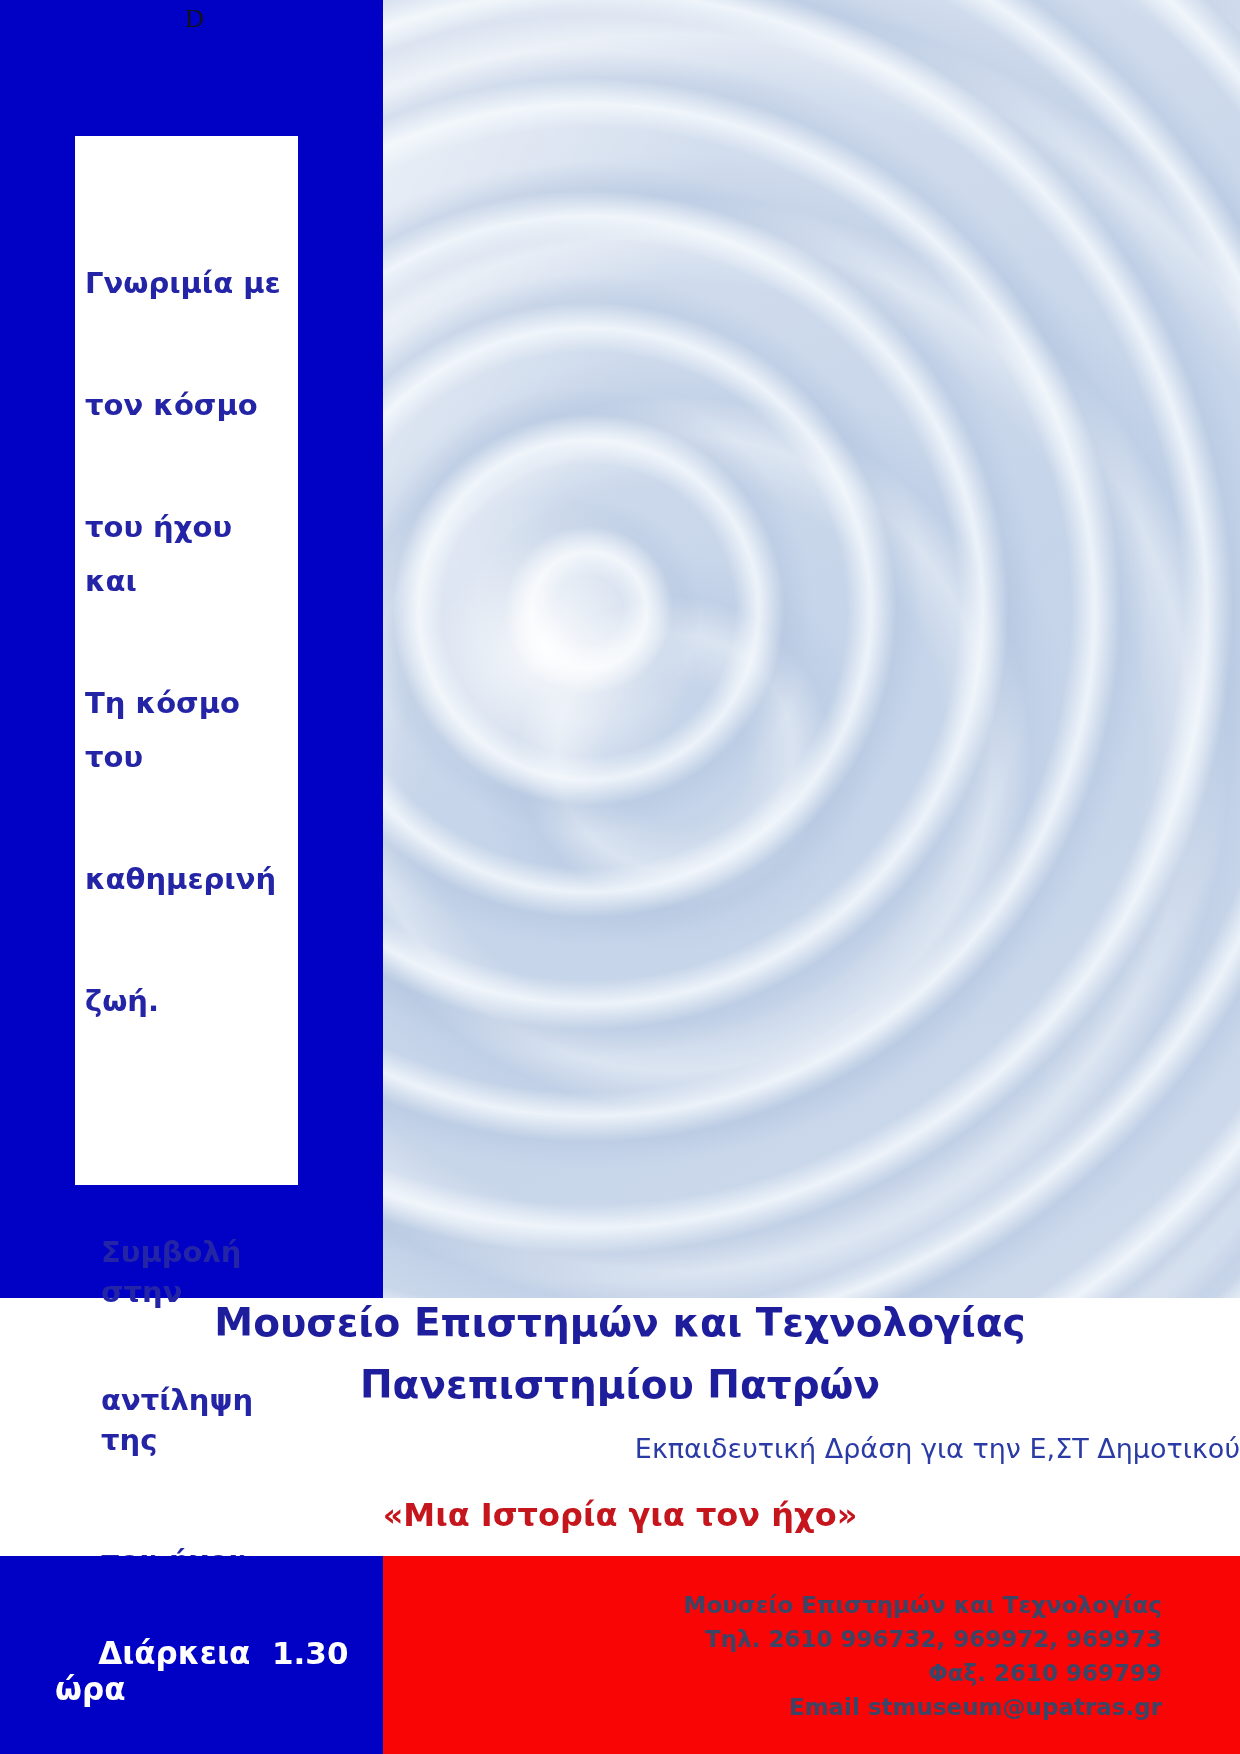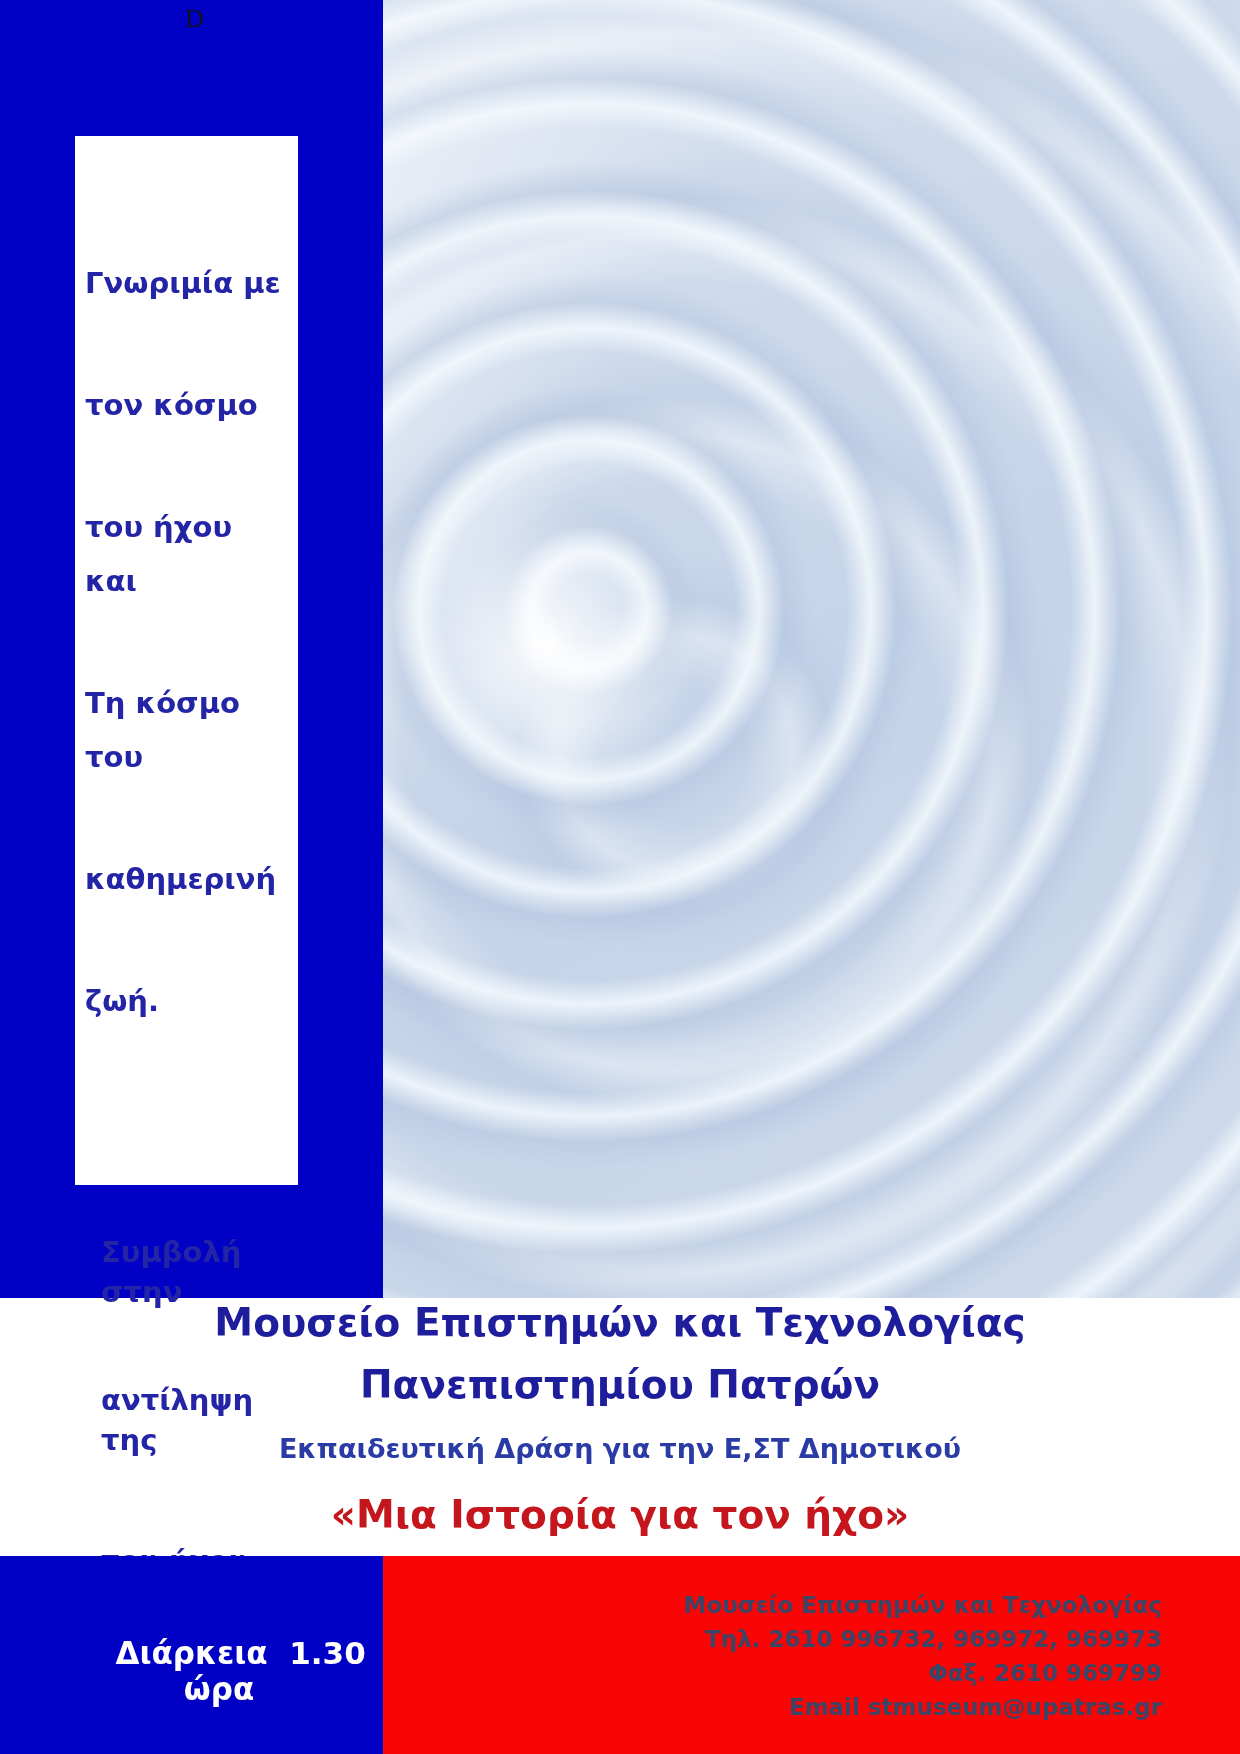--- a/index.html
+++ b/index.html
@@ -75,50 +75,49 @@
     text-align: center;
     color: #1E1E9C;
     font-weight: 700;
     font-size: 39px;
     line-height: 62px;
   }
   .subtitle {
     position: absolute;
     left: 0; top: 1434px;
     width: 100%;
-    text-align: center;
+    text-align: right;
     color: #2B3BA6;
-    font-weight: 700;
+    font-weight: 400;
     font-size: 27px;
     line-height: 30px;
   }
   .title {
     position: absolute;
     left: 0; top: 1486px;
     width: 100%;
     text-align: center;
     color: #C4161C;
     font-weight: 700;
-    font-size: 39px;
+    font-size: 32px;
     line-height: 58px;
     letter-spacing: 0px;
   }
 
   
   .footer-blue {
     position: absolute;
     left: 0; top: 1556px;
     width: 383px; height: 198px;
     background: #0101C6;
     color: #ffffff;
     font-weight: 700;
     font-size: 31px;
     padding: 43px 0 0 55px;
     white-space: pre-wrap;
-    text-align: center;
   }
   .footer-red {
     position: absolute;
     left: 383px; top: 1556px;
     width: 857px; height: 198px;
     background: #FA0505;
     color: #3C4566;
     font-weight: 700;
     font-size: 23px;
     text-align: right;

